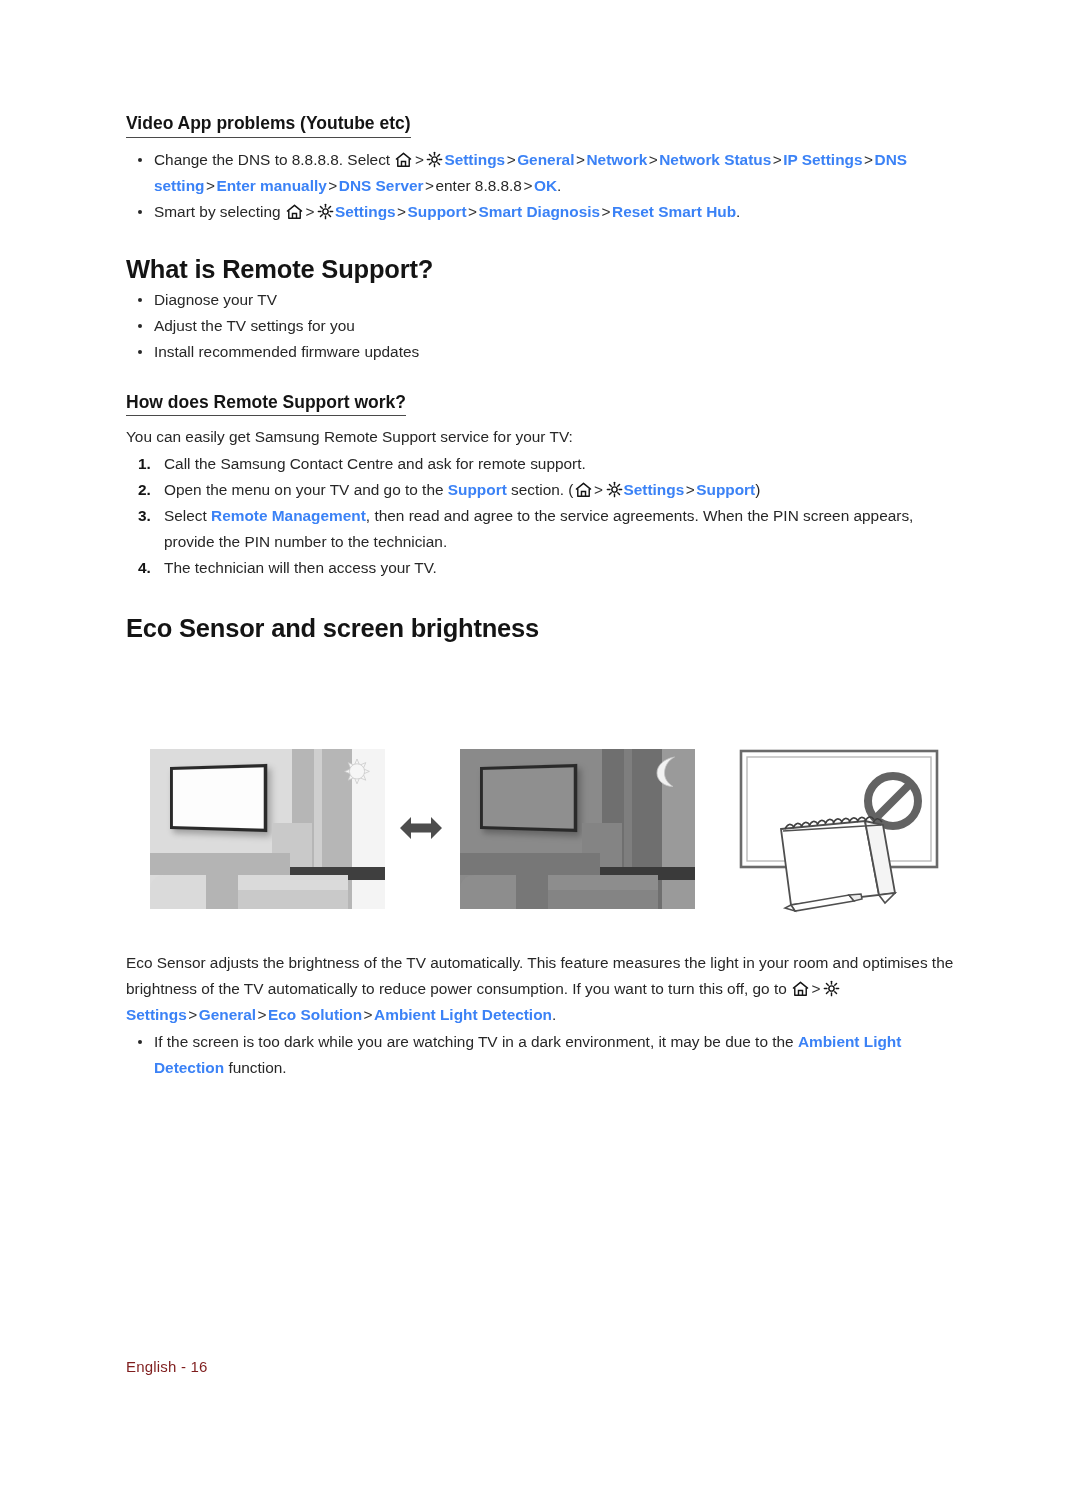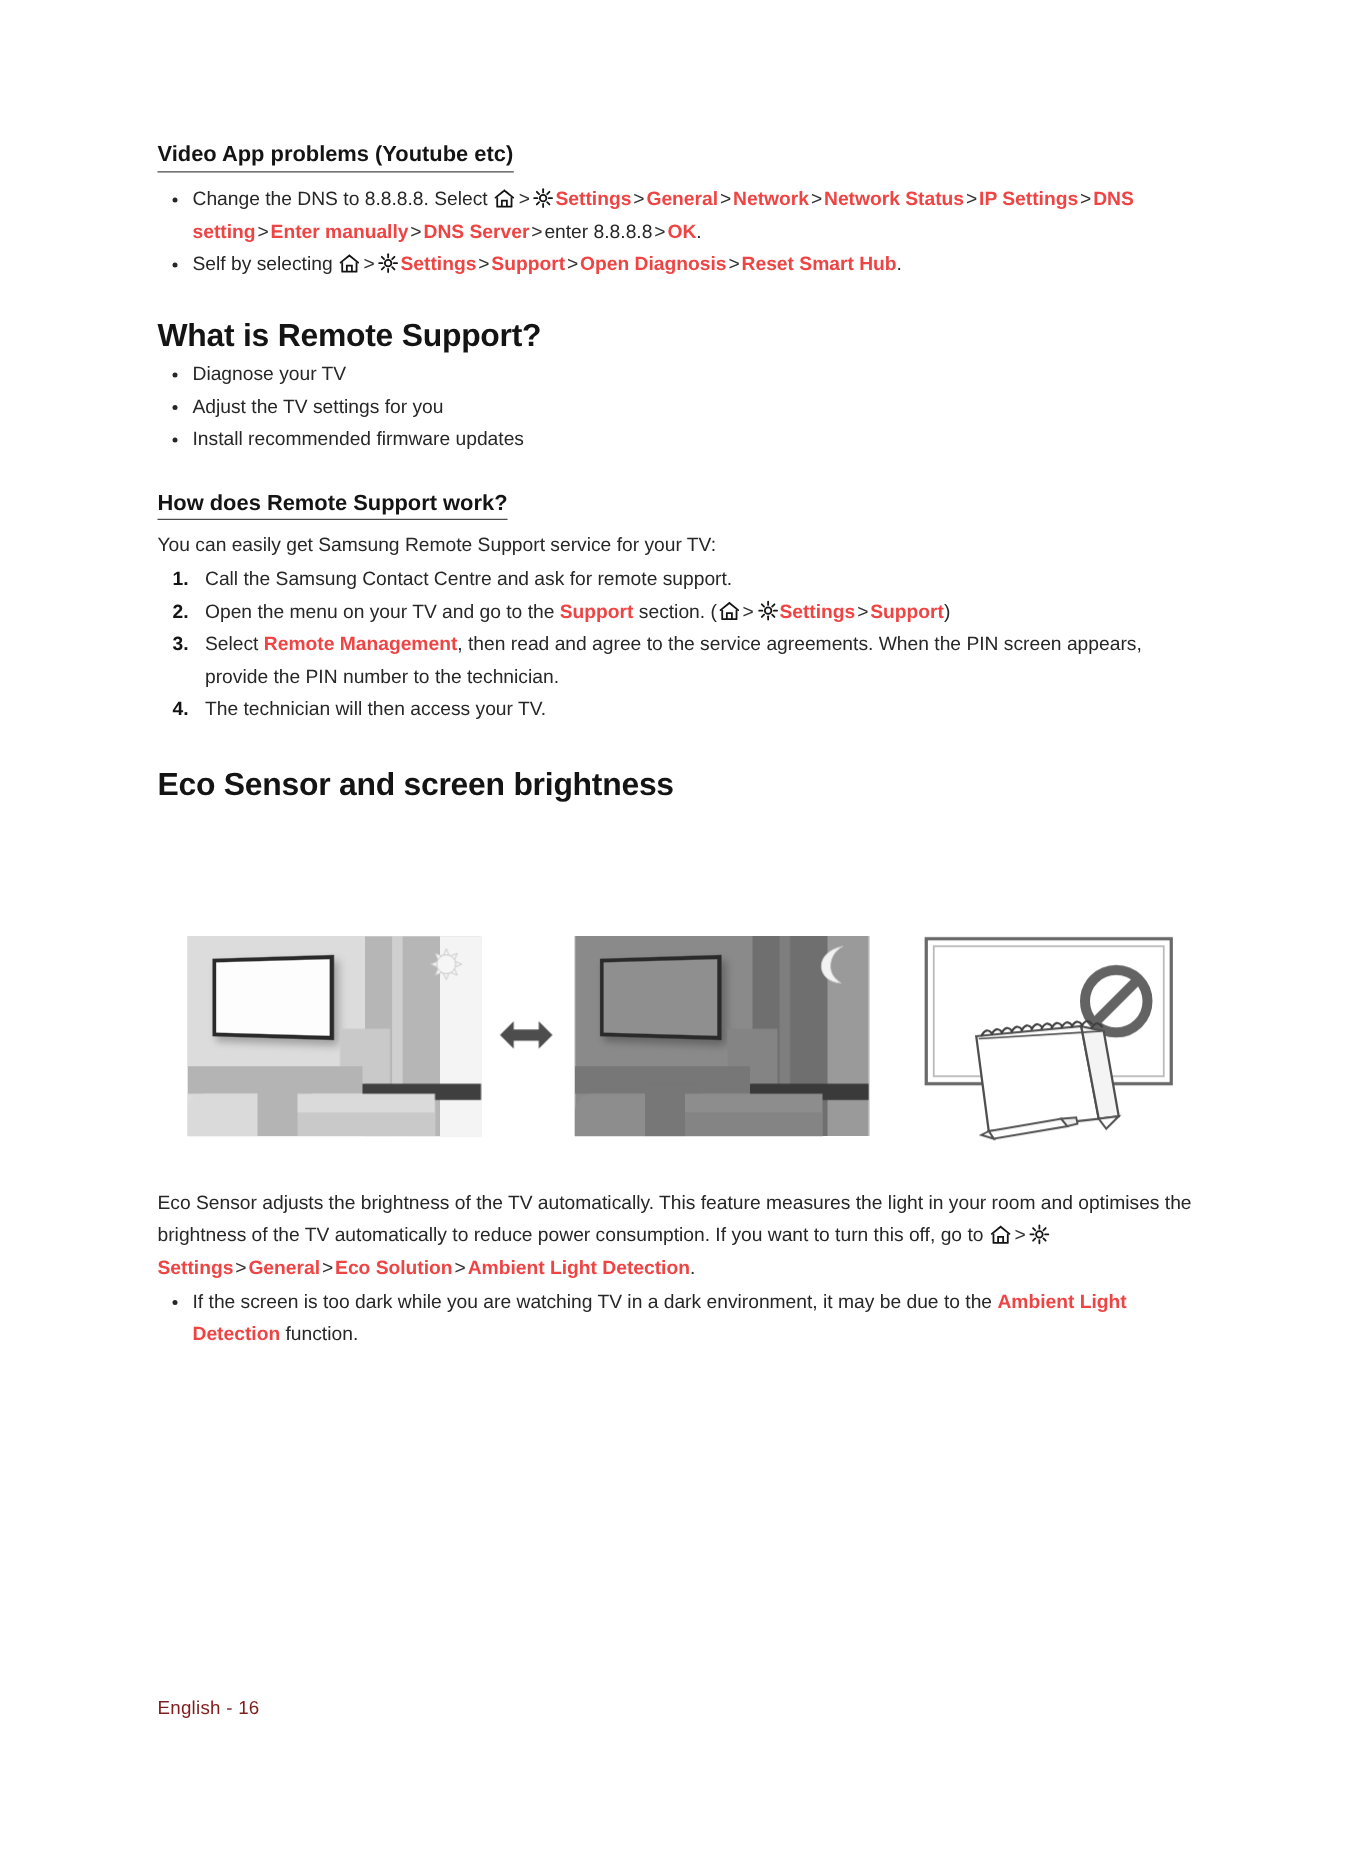--- a/index.html
+++ b/index.html
@@ -51,21 +51,21 @@
 
   
   .para {
     font-size: 15.4px;
     line-height: 26px;
     color: #272727;
     margin: 0;
   }
   b, .b {
     font-weight: 700;
-    color: #ef4444;
+    color: #3b82f6;
   }
 
   
   ul.bullets {
     list-style: none;
     margin: 0;
     padding: 0;
   }
   ul.bullets > li {
     position: relative;
@@ -229,37 +229,37 @@
                   <line x1="15.40" y1="10.00" x2="18.40" y2="10.00" stroke-linecap="round"></line>
                   <line x1="13.82" y1="13.82" x2="15.94" y2="15.94" stroke-linecap="round"></line>
                   <line x1="10.00" y1="15.40" x2="10.00" y2="18.40" stroke-linecap="round"></line>
                   <line x1="6.18" y1="13.82" x2="4.06" y2="15.94" stroke-linecap="round"></line>
                   <line x1="4.60" y1="10.00" x2="1.60" y2="10.00" stroke-linecap="round"></line>
                   <line x1="6.18" y1="6.18" x2="4.06" y2="4.06" stroke-linecap="round"></line>
                   <line x1="10.00" y1="4.60" x2="10.00" y2="1.60" stroke-linecap="round"></line>
                   <line x1="13.82" y1="6.18" x2="15.94" y2="4.06" stroke-linecap="round"></line>
                 </g>
               </svg></span><b>Settings</b><span class="gt">&gt;</span><b>General</b><span class="gt">&gt;</span><b>Network</b><span class="gt">&gt;</span><b>Network Status</b><span class="gt">&gt;</span><b>IP Settings</b><span class="gt">&gt;</span><b>DNS setting</b><span class="gt">&gt;</span><b>Enter manually</b><span class="gt">&gt;</span><b>DNS Server</b><span class="gt">&gt;</span><span>enter 8.8.8.8</span><span class="gt">&gt;</span><b>OK</b><span>.</span></li>
-        <li id="va-b1"><span>Self by selecting </span><span class="icn"><svg width="17" height="16" viewBox="0 0 20 19">
+        <li id="va-b1"><span>Smart by selecting </span><span class="icn"><svg width="17" height="16" viewBox="0 0 20 19">
                 <path d="M10 1.6 L18.4 8.4 M10 1.6 L1.6 8.4" fill="none" stroke="#141414" stroke-width="1.7" stroke-linecap="round"></path>
                 <path d="M3.2 8.0 L3.2 17 L16.8 17 L16.8 8.0" fill="none" stroke="#141414" stroke-width="1.7" stroke-linejoin="round"></path>
                 <path d="M7.6 17 L7.6 11.2 L12.4 11.2 L12.4 17" fill="none" stroke="#141414" stroke-width="1.7"></path>
               </svg></span><span class="gt">&gt;</span><span class="icn"><svg width="17" height="17" viewBox="0 0 20 20">
                 <g fill="none" stroke="#141414" stroke-width="1.7">
                   <circle cx="10" cy="10" r="3.1"></circle>
                   <line x1="15.40" y1="10.00" x2="18.40" y2="10.00" stroke-linecap="round"></line>
                   <line x1="13.82" y1="13.82" x2="15.94" y2="15.94" stroke-linecap="round"></line>
                   <line x1="10.00" y1="15.40" x2="10.00" y2="18.40" stroke-linecap="round"></line>
                   <line x1="6.18" y1="13.82" x2="4.06" y2="15.94" stroke-linecap="round"></line>
                   <line x1="4.60" y1="10.00" x2="1.60" y2="10.00" stroke-linecap="round"></line>
                   <line x1="6.18" y1="6.18" x2="4.06" y2="4.06" stroke-linecap="round"></line>
                   <line x1="10.00" y1="4.60" x2="10.00" y2="1.60" stroke-linecap="round"></line>
                   <line x1="13.82" y1="6.18" x2="15.94" y2="4.06" stroke-linecap="round"></line>
                 </g>
-              </svg></span><b>Settings</b><span class="gt">&gt;</span><b>Support</b><span class="gt">&gt;</span><b>Open Diagnosis</b><span class="gt">&gt;</span><b>Reset Smart Hub</b><span>.</span></li>
+              </svg></span><b>Settings</b><span class="gt">&gt;</span><b>Support</b><span class="gt">&gt;</span><b>Smart Diagnosis</b><span class="gt">&gt;</span><b>Reset Smart Hub</b><span>.</span></li>
       </ul>
     </div>
 
     <div style="margin-top:29px;">
       <h1 class="h1">What is Remote Support?</h1>
       <ul class="bullets" style="margin-top:1px;">
         <li>Diagnose your TV</li>
         <li>Adjust the TV settings for you</li>
         <li>Install recommended firmware updates</li>
       </ul>

